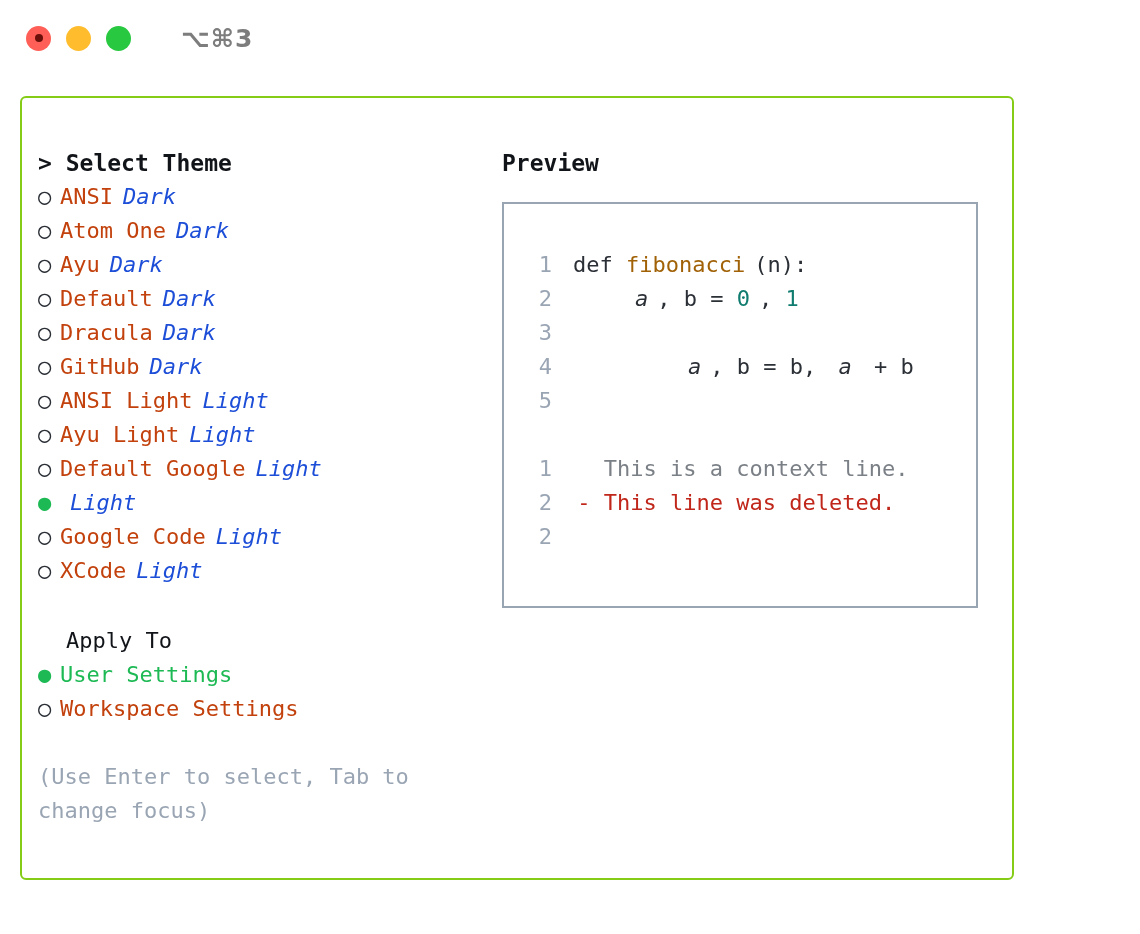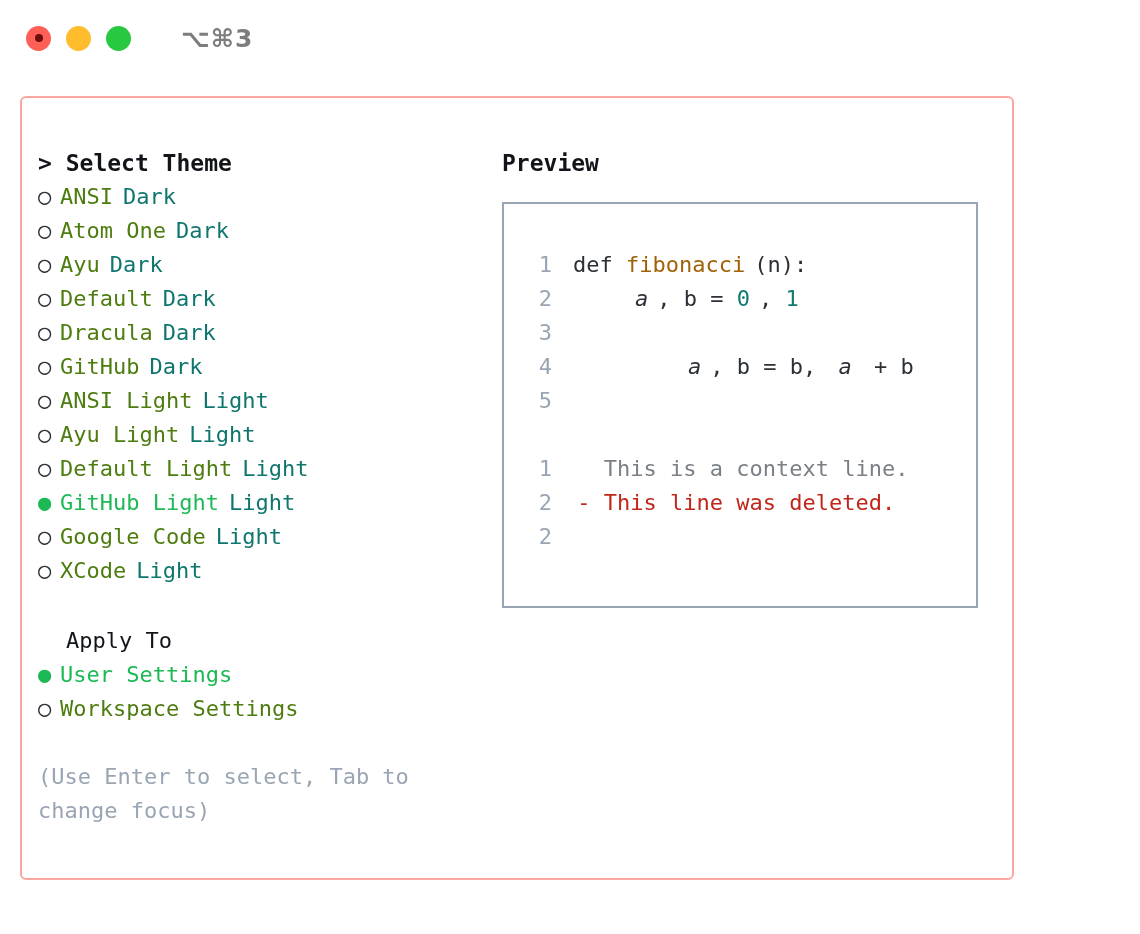--- a/index.html
+++ b/index.html
@@ -62,21 +62,21 @@
     letter-spacing: 1px;
   }
 
   
   #panel {
     position: absolute;
     left: 20px;
     top: 96px;
     width: 994px;
     height: 784px;
-    border: 2px solid #fca5a5;
+    border: 2px solid #84cc16;
     border-radius: 6px;
     box-sizing: border-box;
   }
 
   
   #left-col {
     position: absolute;
     left: 16px;
     top: 48px;
     width: 440px;
@@ -99,25 +99,26 @@
   }
   .marker {
     display: inline-block;
     width: 22px;
     flex: none;
     text-align: left;
     color: #2b2f36;
     font-size: 22px;
   }
   .marker.sel { color: #1db954; }
-  .opt-label { color: #4d7c0f; }
+  .opt-label { color: #c2410c; }
   .opt-row.selected .opt-label { color: #1db954; }
   .badge {
-    color: #0f766e;
+    color: #1d4ed8;
     margin-left: 10px;
+    font-style: italic;
   }
 
   .apply-header {
     font-size: 22px;
     color: #111418;
     line-height: 34px;
     white-space: pre;
     padding-left: 28px;
   }
 
@@ -205,22 +206,22 @@
 
       <div id="theme-list">
           <div class="opt-row"><span class="marker">○</span><span class="opt-label">ANSI</span><span class="badge">Dark</span></div>
           <div class="opt-row"><span class="marker">○</span><span class="opt-label">Atom One</span><span class="badge">Dark</span></div>
           <div class="opt-row"><span class="marker">○</span><span class="opt-label">Ayu</span><span class="badge">Dark</span></div>
           <div class="opt-row"><span class="marker">○</span><span class="opt-label">Default</span><span class="badge">Dark</span></div>
           <div class="opt-row"><span class="marker">○</span><span class="opt-label">Dracula</span><span class="badge">Dark</span></div>
           <div class="opt-row"><span class="marker">○</span><span class="opt-label">GitHub</span><span class="badge">Dark</span></div>
           <div class="opt-row"><span class="marker">○</span><span class="opt-label">ANSI Light</span><span class="badge">Light</span></div>
           <div class="opt-row"><span class="marker">○</span><span class="opt-label">Ayu Light</span><span class="badge">Light</span></div>
-          <div class="opt-row"><span class="marker">○</span><span class="opt-label">Default Light</span><span class="badge">Light</span></div>
-          <div class="opt-row selected"><span class="marker sel">●</span><span class="opt-label">GitHub Light</span><span class="badge">Light</span></div>
+          <div class="opt-row"><span class="marker">○</span><span class="opt-label">Default Google</span><span class="badge">Light</span></div>
+          <div class="opt-row selected"><span class="marker sel">●</span><span class="badge">Light</span></div>
           <div class="opt-row"><span class="marker">○</span><span class="opt-label">Google Code</span><span class="badge">Light</span></div>
           <div class="opt-row"><span class="marker">○</span><span class="opt-label">XCode</span><span class="badge">Light</span></div>
         </div>
 
       <div id="spacer-apply"></div>
 
       <div class="apply-header">Apply To</div>
 
       <div id="apply-list">
           <div class="opt-row selected"><span class="marker sel">●</span><span class="opt-label">User Settings</span></div>

